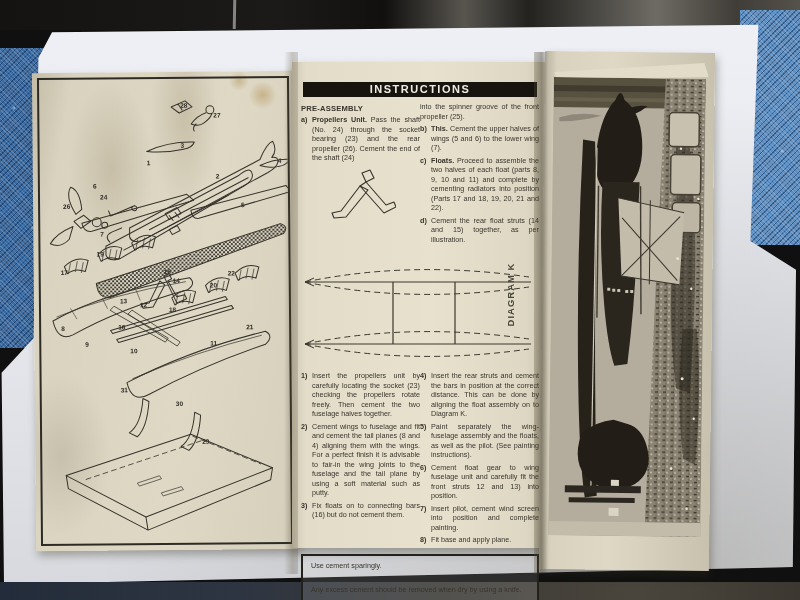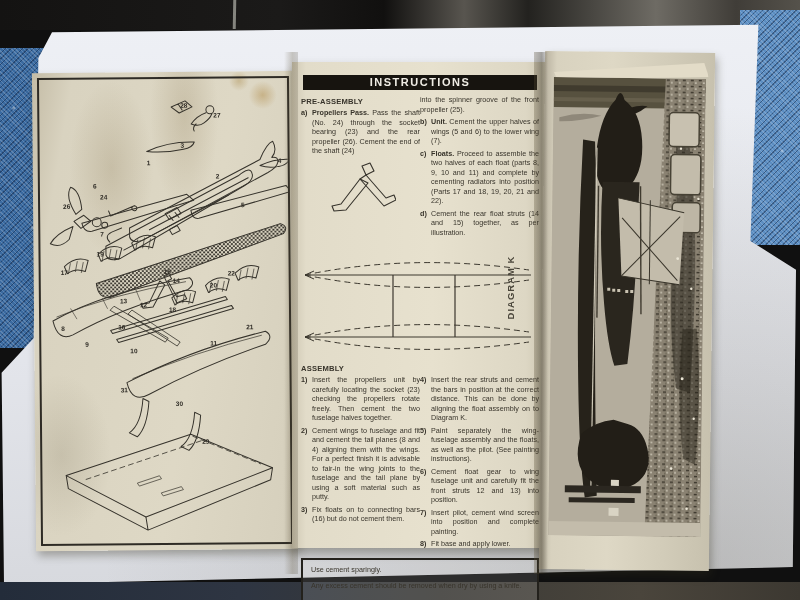--- a/index.html
+++ b/index.html
@@ -48,40 +48,40 @@
   .fold-1{left:256px;background:linear-gradient(90deg,transparent,rgba(90,80,55,.28) 60%,rgba(60,52,35,.18));}
   .fold-2{left:506px;background:linear-gradient(90deg,rgba(90,80,55,.3),rgba(50,44,30,.4) 55%,transparent);}
 
   
   .frame{position:absolute;left:5px;top:5px;right:5px;bottom:5px;border:2px solid #2e2b25;}
   .frame svg{position:absolute;left:0;top:0;width:100%;height:100%;}
   .part-labels{position:absolute;left:0;top:0;width:100%;height:100%;}
   .pnum{position:absolute;font-size:6.5px;font-weight:bold;color:#2f2c26;line-height:1;}
 
   
-  .mp{position:absolute;left:0;top:0;width:100%;height:100%;padding:11px 7px 0 9px;box-sizing:border-box;color:#38342b;}
+  .mp{position:absolute;left:0;top:0;width:100%;height:100%;padding:18px 7px 0 9px;box-sizing:border-box;color:#38342b;}
   .bar{background:#17140f;color:#efece4;text-align:center;font-weight:bold;}
   .title-bar{height:15px;line-height:15px;font-size:11px;letter-spacing:1.5px;margin:2px 2px 5px 2px;}
   .cols{display:flex;gap:0;}
   .col{flex:1 1 0;min-width:0;}
   .h-small{font-size:7.6px;font-weight:bold;margin:2px 0 2px 0;letter-spacing:.2px;}
   .p,.li{font-size:7.2px;line-height:1.32;text-align:justify;margin:0 0 3px 0;}
   .li{display:flex;}
   .li .lab{flex:0 0 11px;font-weight:bold;}
   .li .txt{flex:1 1 auto;min-width:0;}
   .lead{font-weight:bold;}
   .strut-fig{display:block;margin:6px auto 0 auto;}
   .diagK{position:relative;margin:8px 0 4px 0;height:112px;}
   .diagK svg{position:absolute;left:0;top:0;}
   .diagK-label{position:absolute;right:-4px;top:34px;transform:rotate(-90deg);transform-origin:center;
     font-size:9.5px;font-weight:bold;color:#49453a;letter-spacing:1px;white-space:nowrap;}
   .nb-box{border:2px solid #23211c;margin-top:6px;padding:0 0 4px 0;background:rgba(255,255,255,.12);}
   .nb-bar{height:14px;line-height:14px;font-size:9.5px;letter-spacing:1px;}
   .nb-lines{padding:5px 8px 2px 8px;}
-  .nb-lines .p{margin-bottom:7px;}
+  .nb-lines .p{margin-bottom:15px;}
 
   
   .photo-tape{position:absolute;left:6px;top:8px;width:158px;height:20px;background:#e3dcc8;
     clip-path:polygon(2% 65%,97% 10%,100% 80%,4% 100%);box-shadow:0 1px 2px rgba(80,70,50,.3);}
   .photo{position:absolute;left:9px;top:26px;width:152px;height:458px;background:#b4ad9d;overflow:hidden;}
   .photo svg{position:absolute;left:0;top:0;width:100%;height:100%;}
 </style>
 </head>
 <body>
 
@@ -194,35 +194,35 @@
 
     <div class="panel panel-middle">
       <div class="mp">
         <div class="bar title-bar">INSTRUCTIONS</div>
 
         <div class="cols">
           <div class="col">
             <div class="h-small">PRE-ASSEMBLY</div>
             <div class="li">
               <span class="lab">a)</span>
-              <span class="txt"><span class="lead">Propellers Pass.</span><span> Pass the shaft (No. 24) through the socket bearing (23) and the rear propeller (26). Cement the end of the shaft (24)</span></span>
+              <span class="txt"><span class="lead">Propellers Unit.</span><span> Pass the shaft (No. 24) through the socket bearing (23) and the rear propeller (26). Cement the end of the shaft (24)</span></span>
             </div>
             <svg class="strut-fig" width="70" height="56" viewBox="0 0 70 56" fill="none" stroke="#35322b" stroke-width="1.1" stroke-linejoin="round">
               <path d="M36,4 l8,-3 l4,8 l-8,4 z"></path>
               <path d="M40,13 L60,36 l8,-3 l2,5 l-12,6 L34,17 z"></path>
               <path d="M34,17 L15,42 l-9,2 l2,5 l12,-1 L42,21 z"></path>
             </svg>
           </div>
           <div class="col">
             <p class="p">into the spinner groove of the front propeller (25).</p>
             <div>
 
                 <div class="li">
                   <span class="lab">b)</span>
-                  <span class="txt"><span class="lead">Unit.</span><span> Cement the upper halves of wings (5 and 6) to the lower wing (7).</span></span>
+                  <span class="txt"><span class="lead">This.</span><span> Cement the upper halves of wings (5 and 6) to the lower wing (7).</span></span>
                 </div>
 
                 <div class="li">
                   <span class="lab">c)</span>
                   <span class="txt"><span class="lead">Floats.</span><span> Proceed to assemble the two halves of each float (parts 8, 9, 10 and 11) and complete by cementing radiators into position (Parts 17 and 18, 19, 20, 21 and 22).</span></span>
                 </div>
 
                 <div class="li">
                   <span class="lab">d)</span>
                   <span class="txt"><span class="lead"></span><span>Cement the rear float struts (14 and 15) together, as per illustration.</span></span>
@@ -235,21 +235,20 @@
           <svg width="236" height="112" viewBox="0 0 236 112" fill="none" stroke="#3c382f" stroke-width="1">
             <path d="M4,27 L230,27 M4,89 L230,89"></path>
             <path d="M4,27 Q110,5 228,22 M4,27 Q110,49 228,32" stroke-dasharray="6,4"></path>
             <path d="M4,89 Q110,67 228,84 M4,89 Q110,111 228,94" stroke-dasharray="6,4"></path>
             <path d="M4,27 l9,-4 M4,27 l9,4 M4,89 l9,-4 M4,89 l9,4"></path>
             <path d="M92,27 L92,89 M154,27 L154,89" stroke-width="1.2"></path>
           </svg>
           <div class="diagK-label">DIAGRAM K</div>
         </div>
 
-        <div class="h-small">ASSEMBLY</div>
         <div class="cols">
           <div class="col">
 
               <div class="li">
                 <span class="lab">1)</span>
                 <span class="txt">Insert the propellers unit by carefully locating the socket (23) checking the propellers rotate freely. Then cement the two fuselage halves together.</span>
               </div>
 
               <div class="li">
                 <span class="lab">2)</span>
@@ -278,21 +277,21 @@
                 <span class="txt">Cement float gear to wing fuselage unit and carefully fit the front struts 12 and 13) into position.</span>
               </div>
 
               <div class="li">
                 <span class="lab">7)</span>
                 <span class="txt">Insert pilot, cement wind screen into position and complete painting.</span>
               </div>
 
               <div class="li">
                 <span class="lab">8)</span>
-                <span class="txt">Fit base and apply lower.</span>
+                <span class="txt">Fit base and apply plane.</span>
               </div>
             </div>
         </div>
 
         <div class="nb-box">
           <div class="nb-lines">
 
           <p class="p">Use cement sparingly.</p>
               <p class="p">Any excess cement should be removed when dry by using a knife.</p>
             </div>

